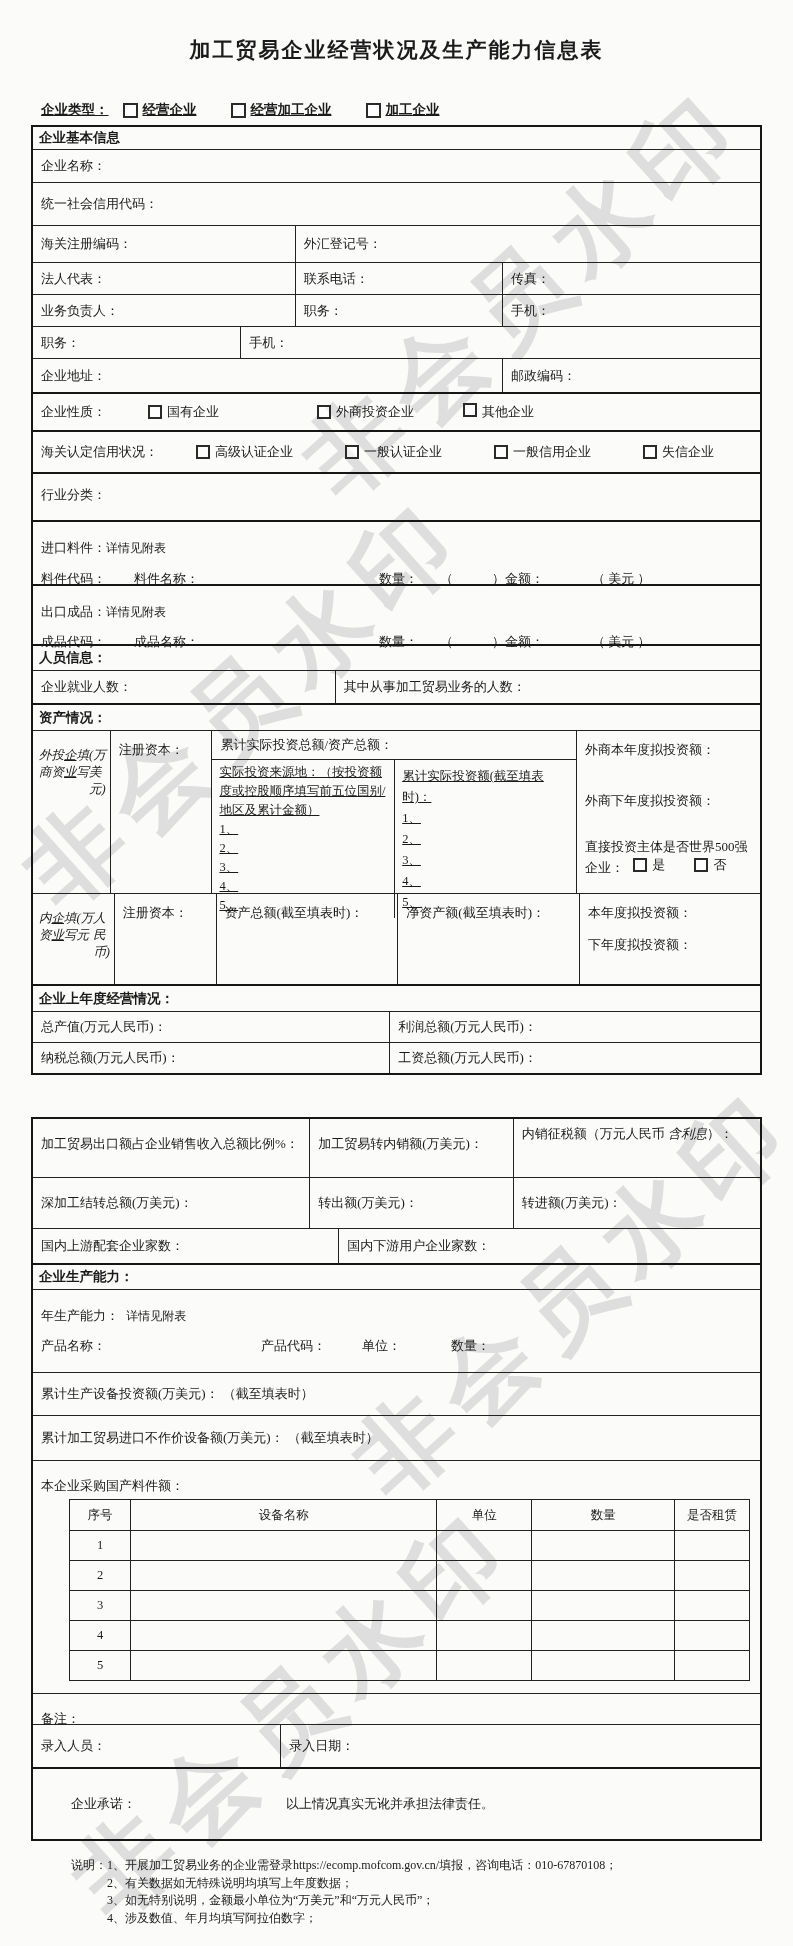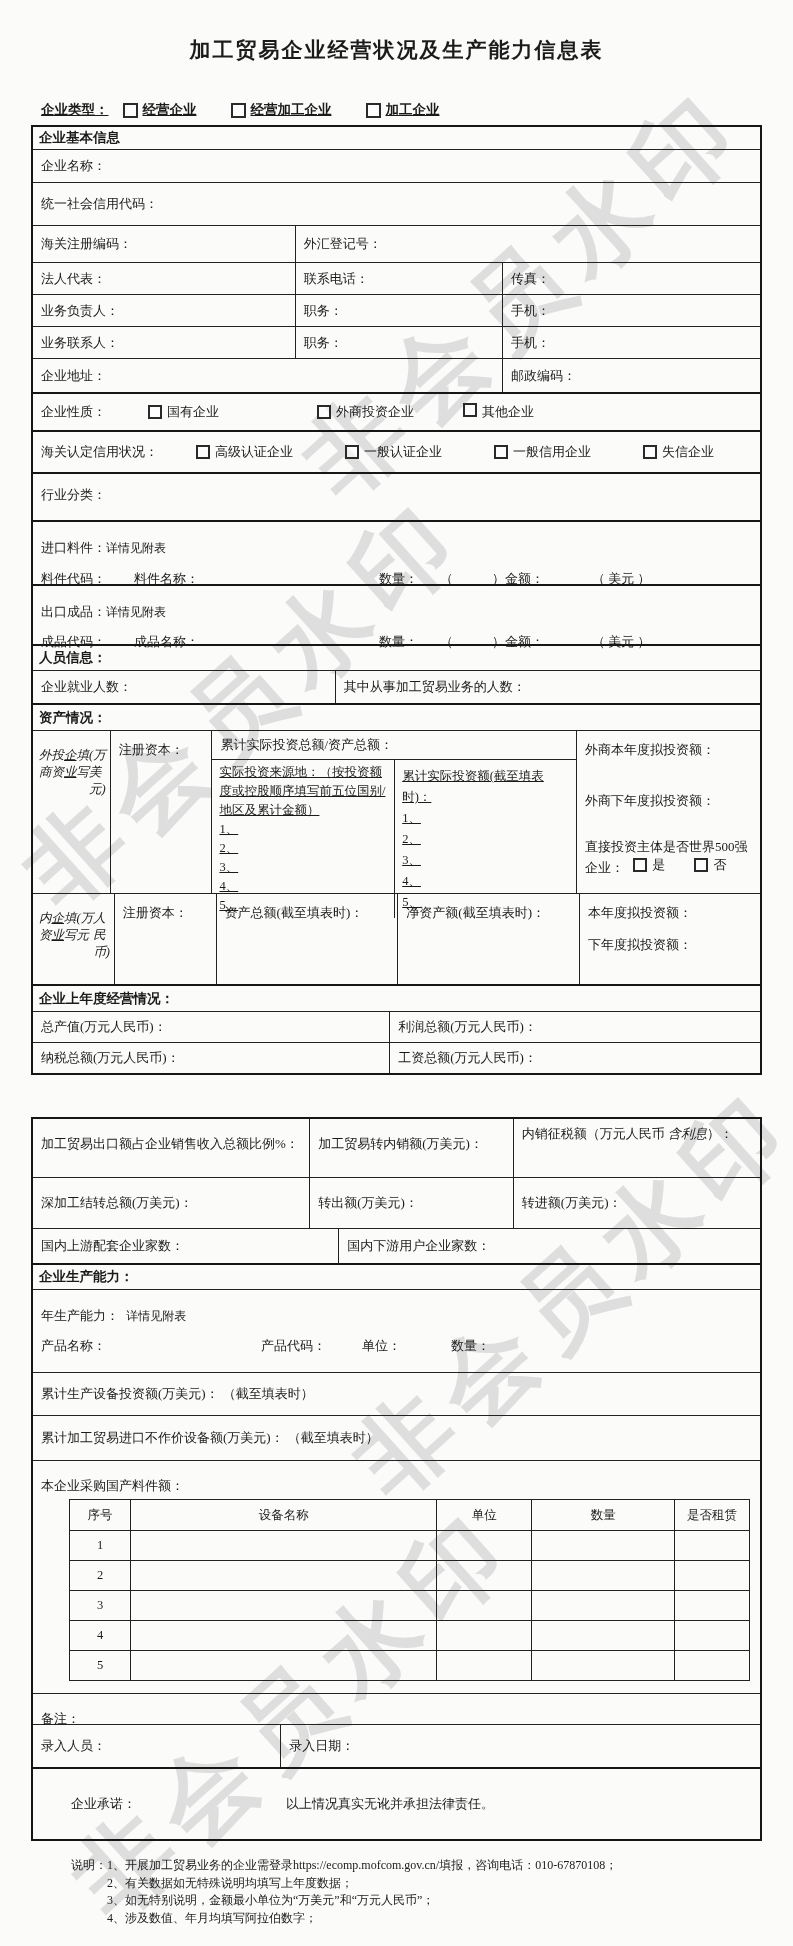--- a/index.html
+++ b/index.html
@@ -102,21 +102,20 @@
         <div class="cell" style="flex:0 0 36%">法人代表：</div>
         <div class="cell" style="flex:0 0 28.5%">联系电话：</div>
         <div class="cell" style="flex:0 0 35.5%">传真：</div>
       </div>
       <div class="trow" style="height:31px">
         <div class="cell" style="flex:0 0 36%">业务负责人：</div>
         <div class="cell" style="flex:0 0 28.5%">职务：</div>
         <div class="cell" style="flex:0 0 35.5%">手机：</div>
       </div>
       <div class="trow" style="height:31px">
-        <div class="cell" style="flex:0 0 36%">业务联系人：</div>
         <div class="cell" style="flex:0 0 28.5%">职务：</div>
         <div class="cell" style="flex:0 0 35.5%">手机：</div>
       </div>
       <div class="trow" style="height:33px">
         <div class="cell" style="flex:0 0 64.5%">企业地址：</div>
         <div class="cell" style="flex:0 0 35.5%">邮政编码：</div>
       </div>
       <div class="trow thick" style="height:36px">
         <div class="cell" style="flex:0 0 100%">
           <span>企业性质：</span>

